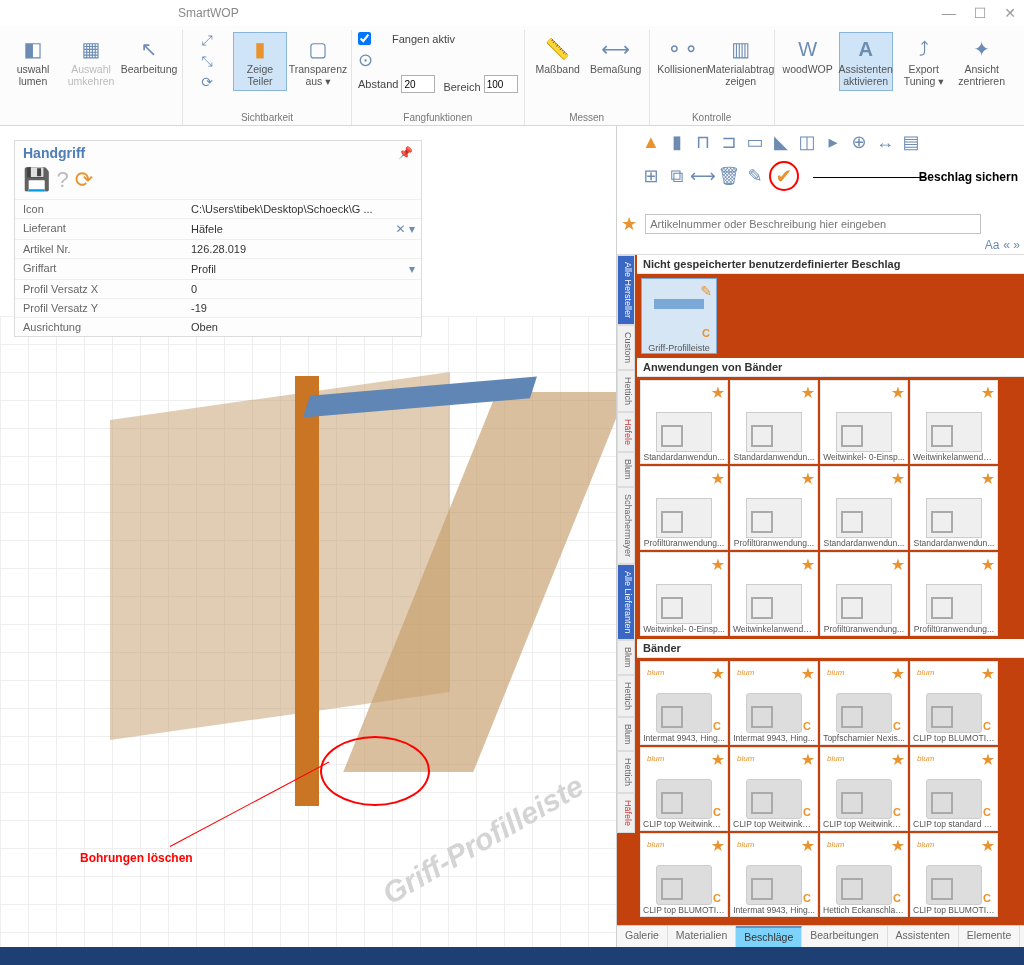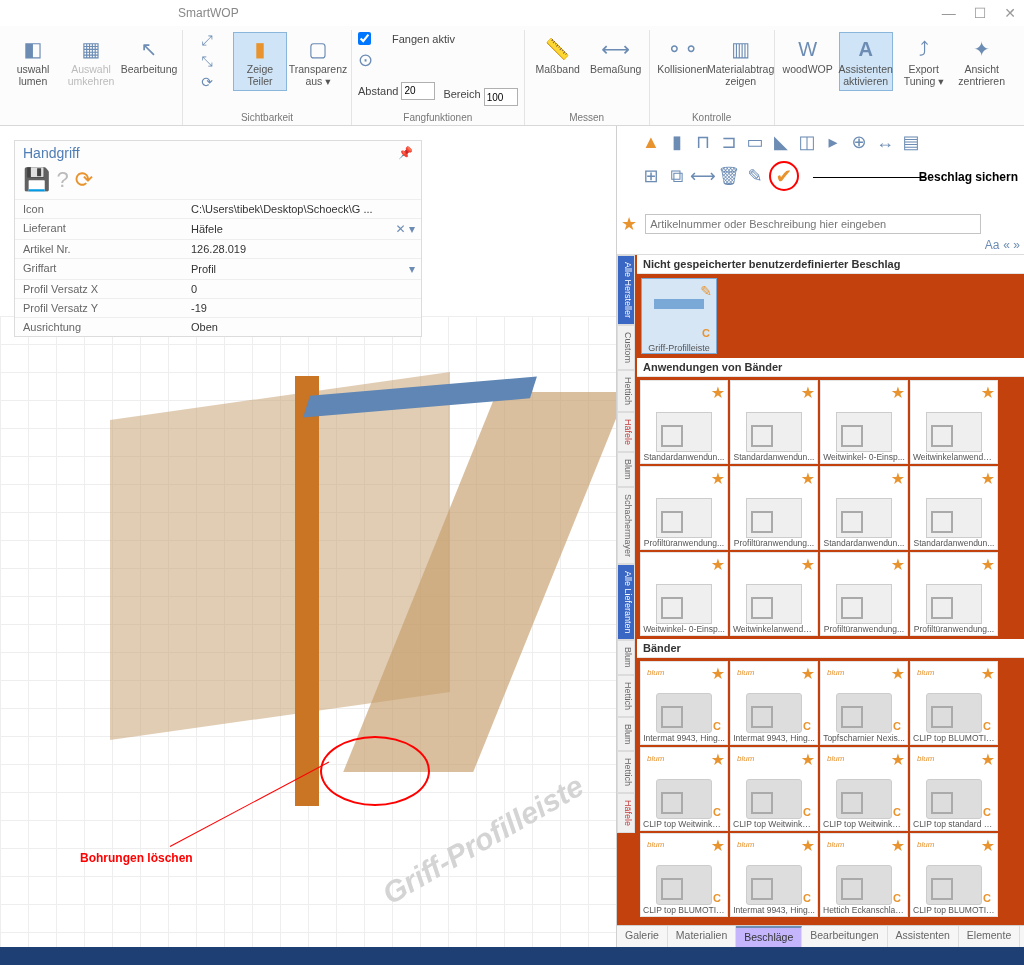--- a/index.html
+++ b/index.html
@@ -20,21 +20,21 @@
 .rbtn.small{width:auto;flex-direction:row;gap:4px;height:20px;padding:0 4px;}
 .ribbon input[type=text]{width:34px;height:18px;border:1px solid #b0b0b0;font-size:10px;padding:0 2px;}
 .ribbon .chk{display:flex;align-items:center;gap:21px;font-size:11px;color:#444;}
 
 .workspace { position: absolute; top: 126px; left: 0; right: 0; bottom: 18px; display: flex; }
 .left-pane { flex: 1; position: relative; background: #fff; }
 .right-pane { width: 408px; border-left: 1px solid #d0d0d0; display: flex; flex-direction: column; background: #fff; }
 
 
 .prop-panel { position: absolute; top: 14px; left: 14px; width: 408px; background: #fdfdfd; border: 1px solid #dcdcdc; font-size: 11px; z-index: 5;}
-.prop-title { color: #4f7db5; font-size: 14px; padding: 4px 8px; display:flex; align-items:center;}
+.prop-title { color: #4f7db5; font-size: 14px; padding: 4px 8px; display:flex; align-items:center;font-weight:bold;}
 .prop-title .pin{margin-left:auto;color:#888;font-size:12px;}
 .prop-tools{display:flex;gap:6px;padding:2px 8px 6px;color:#6c8cb4;font-size:22px;}
 .prop-row { display: flex; border-top: 1px solid #eee; }
 .prop-row .k { width: 170px; padding: 3px 8px; color: #666; }
 .prop-row .v { flex:1; padding: 3px 6px; color: #333; display:flex; align-items:center;}
 .prop-row .v .clear{margin-left:auto;color:#6c8cb4;cursor:pointer;font-size:12px;}
 .prop-row.btn { justify-content:center; padding:3px; }
 .prop-row.btn .imp{border:1px solid #ccc;background:#f4f4f4;padding:2px 30px;font-size:11px;color:#555;cursor:pointer;}
 
 
@@ -78,21 +78,21 @@
 .g-item{width:88px;height:84px;border:1px solid #e4e4e4;margin:1px;position:relative;display:flex;flex-direction:column;align-items:center;justify-content:flex-end;background:#fff;}
 .g-star{position:absolute;top:2px;right:2px;color:#e8932e;font-size:16px;}
 .g-thumb{width:56px;height:40px;background:#efefef;border:1px solid #ccc;margin-top:6px;position:relative;}
 .g-thumb::after{content:"";position:absolute;left:4px;bottom:4px;width:18px;height:18px;border:2px solid #aaa;}
 .g-cap{font-size:8.5px;color:#555;text-align:center;line-height:1.05;padding:1px 2px;white-space:nowrap;overflow:hidden;text-overflow:ellipsis;width:100%;}
 .g-c{position:absolute;bottom:12px;right:6px;color:#e8932e;font-weight:700;font-size:11px;}
 .g-brand{position:absolute;top:6px;left:6px;font-size:8px;font-style:italic;color:#e8932e;}
 
 .bottom-tabs{height:22px;border-top:1px solid #d0d0d0;display:flex;background:#f6f6f6;}
 .btab{padding:3px 8px;border-right:1px solid #ddd;font-size:10.5px;color:#666;cursor:pointer;}
-.btab.active{background:#c4b5fd;color:#333;border-top:2px solid #6c8cb4;}
+.btab.active{background:#7dd3fc;color:#333;border-top:2px solid #6c8cb4;}
 
 .statusbar{position:absolute;bottom:0;left:0;right:0;height:18px;background:#1d3f73;}
 .panel-hdr-star{color:#e8932e;font-size:18px;margin-right:4px;}
 .beschlag-label{position:absolute;right:6px;top:44px;font-weight:700;font-size:12px;color:#000;pointer-events:none;}
 .beschlag-line{position:absolute;top:51px;left:196px;width:112px;height:1px;background:#000;}
 </style>
 </head>
 <body>
 
 <div class="titlebar">
@@ -157,21 +157,21 @@
           <span>Fangen aktiv</span>
         </label>
       <div style="display:flex;gap:4px;align-items:center;">
         <span class="icon" style="font-size:18px;color:#6c8cb4">⊙</span>
       </div>
       <div style="display:flex;gap:8px;">
         <div style="display:flex;gap:3px;align-items:center;">
             <span>Abstand</span>
             <input type="text" value="20" style="">
           </div>
-        <div style="display:flex;gap:3px;align-items:flex-start;margin-top:13px;">
+        <div style="display:flex;gap:3px;align-items:flex-end;">
             <span>Bereich</span>
             <input type="text" value="100" style="">
           </div>
       </div>
     </div>
     <div class="label">Fangfunktionen</div>
   </div>
   <div class="ribbon-group">
     <div class="items">
       <div class="rbtn">

